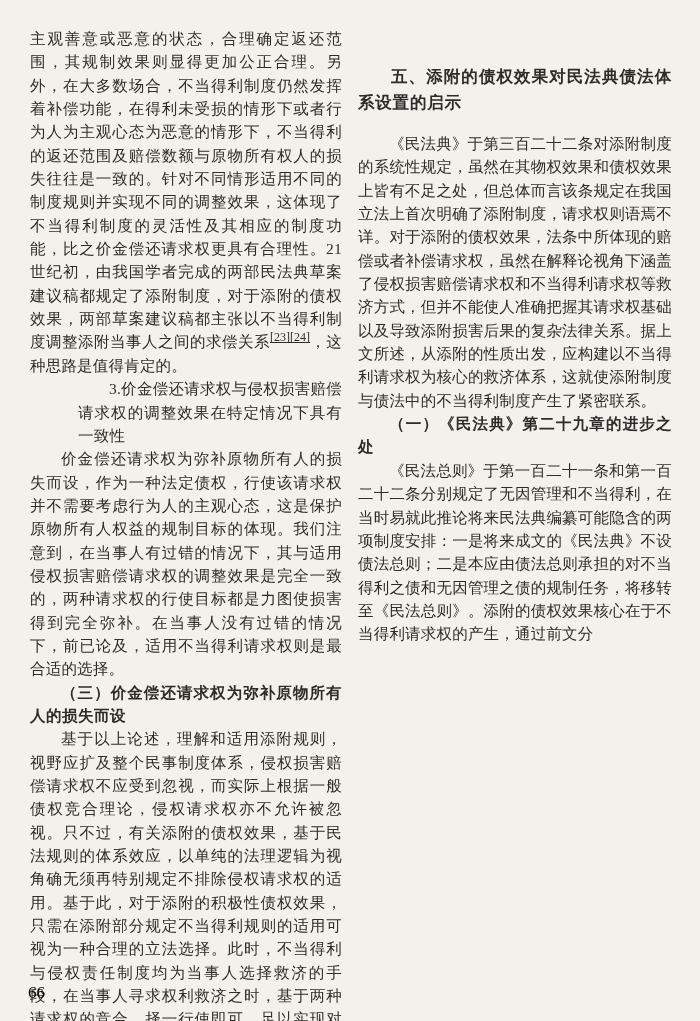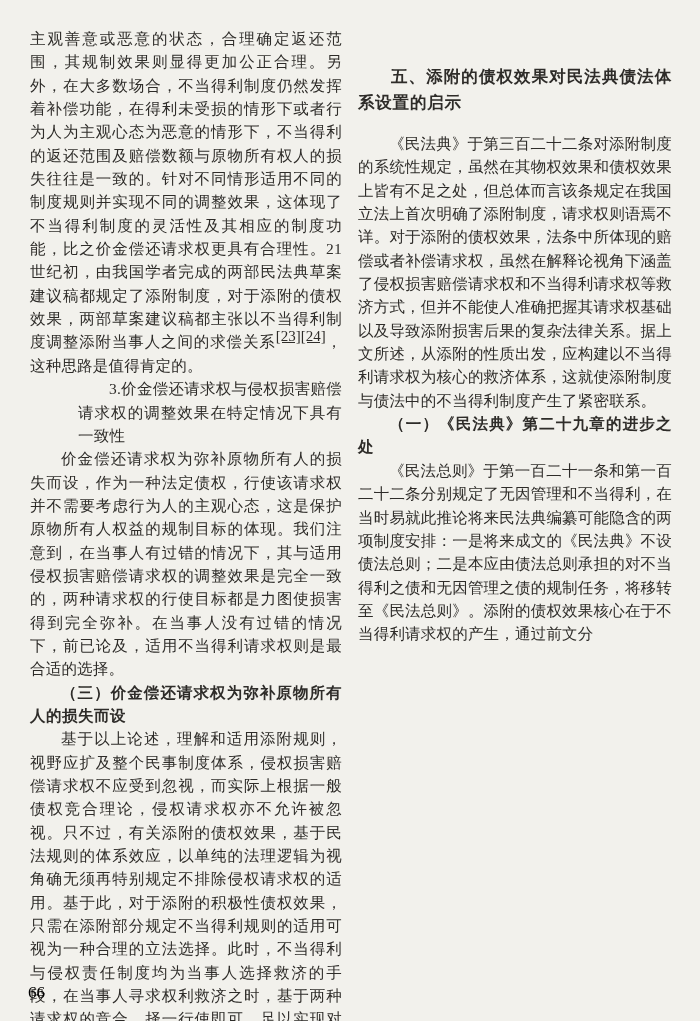--- a/index.html
+++ b/index.html
@@ -45,21 +45,21 @@
   .section-heading {
     font-family: "Liberation Sans", sans-serif;
     font-weight: bold;
     font-size: 16.5px;
     line-height: 26px;
     text-indent: 2em;
     margin: 36px 0 17px 0;
     letter-spacing: 0.8px;
   }
   sup.cite {
-    font-size: 15px;
+    font-size: 12px;
     line-height: 0;
     vertical-align: super;
     letter-spacing: 0;
     text-decoration: underline;
   }
   .page-number {
     position: absolute;
     left: 28px;
     top: 983px;
     font-size: 17px;

